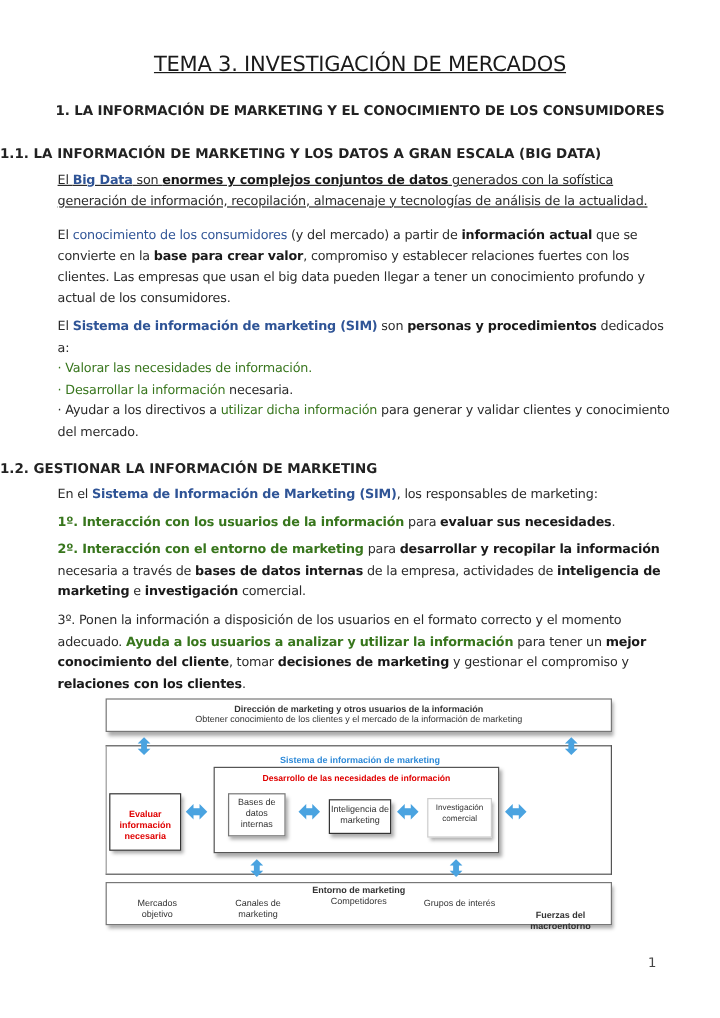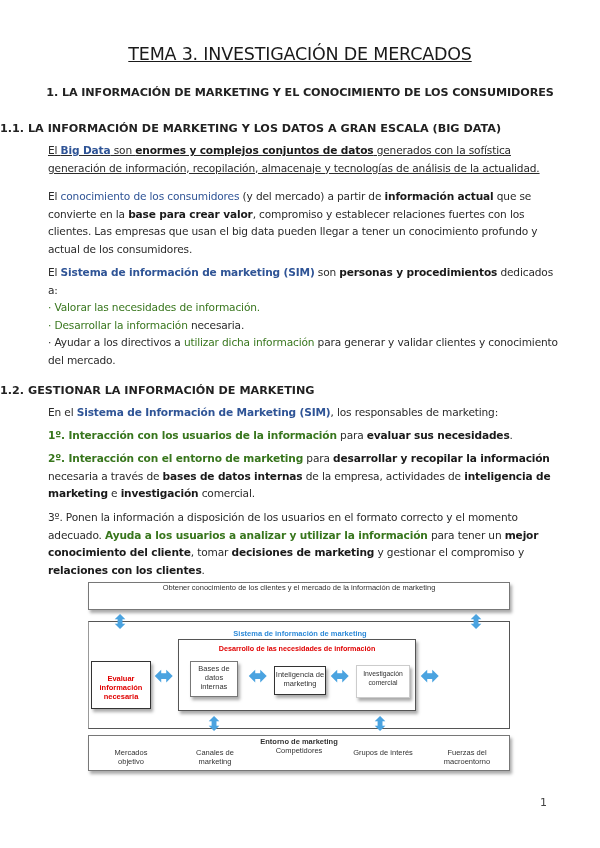--- a/index.html
+++ b/index.html
@@ -68,20 +68,21 @@
     <span class="green-b">2º. Interacción con el entorno de marketing</span><span> para </span><b>desarrollar y recopilar la información</b><span> necesaria a través de </span><b>bases de datos internas</b><span> de la empresa, actividades de </span><b>inteligencia de marketing</b><span> e </span><b>investigación</b><span> comercial.</span>
   </div>
 
   <div class="p" style="top:509px;">
     <span>3º. Ponen la información a disposición de los usuarios en el formato correcto y el momento adecuado. </span><span class="green-b">Ayuda a los usuarios a analizar y utilizar la información</span><span> para tener un </span><b>mejor conocimiento del cliente</b><span>, tomar </span><b>decisiones de marketing</b><span> y gestionar el compromiso y </span><b>relaciones con los clientes</b><span>.</span>
   </div>
 
   <div class="diagram">
 
     <div class="box" style="left:0; top:5px; width:420px; height:26px;">
+      <div class="dtxt" style="font-weight:bold; margin-top:3px;">Dirección de marketing y otros usuarios de la información</div>
       <div class="dtxt">Obtener conocimiento de los clientes y el mercado de la información de marketing</div>
     </div>
 
     <div class="frame" style="left:0; top:44px; width:420px; height:106px;"></div>
     <div class="dtxt sysblue" style="position:absolute; left:0; width:424px; text-align:center; top:52px;">Sistema de información de marketing</div>
 
     <div class="box" style="left:90px; top:62px; width:236px; height:70px; border-color:#555;">
       <div class="dtxt red" style="margin-top:4px; font-size:7.2px;">Desarrollo de las necesidades de información</div>
     </div>
 
@@ -100,19 +101,19 @@
     <div class="arrow" style="left:116px; top:136px; width:20px; font-size:18px;">⬍</div>
     <div class="arrow" style="left:282px; top:136px; width:20px; font-size:18px;">⬍</div>
 
     <div class="box" style="left:0; top:158px; width:420px; height:34px;">
       <div class="dtxt" style="font-weight:bold; margin-top:1px;">Entorno de marketing</div>
       <div style="display:flex; justify-content:space-around; position:absolute; left:0; right:0; top:10px;">
         <div class="dtxt" style="width:60px; margin-top:2px;">Mercados objetivo</div>
         <div class="dtxt" style="width:60px; margin-top:2px;">Canales de marketing</div>
         <div class="dtxt" style="width:60px;">Competidores</div>
         <div class="dtxt" style="width:60px; margin-top:2px;">Grupos de interés</div>
-        <div class="dtxt" style="width:60px; margin-top:2px;">Fuerzas del macroentorno</div>
+        <div class="dtxt" style="width:60px; margin-top:12px;font-weight:bold;">Fuerzas del macroentorno</div>
       </div>
     </div>
   </div>
 
   <div class="page-num">1</div>
 </div>
 
 </body></html>

